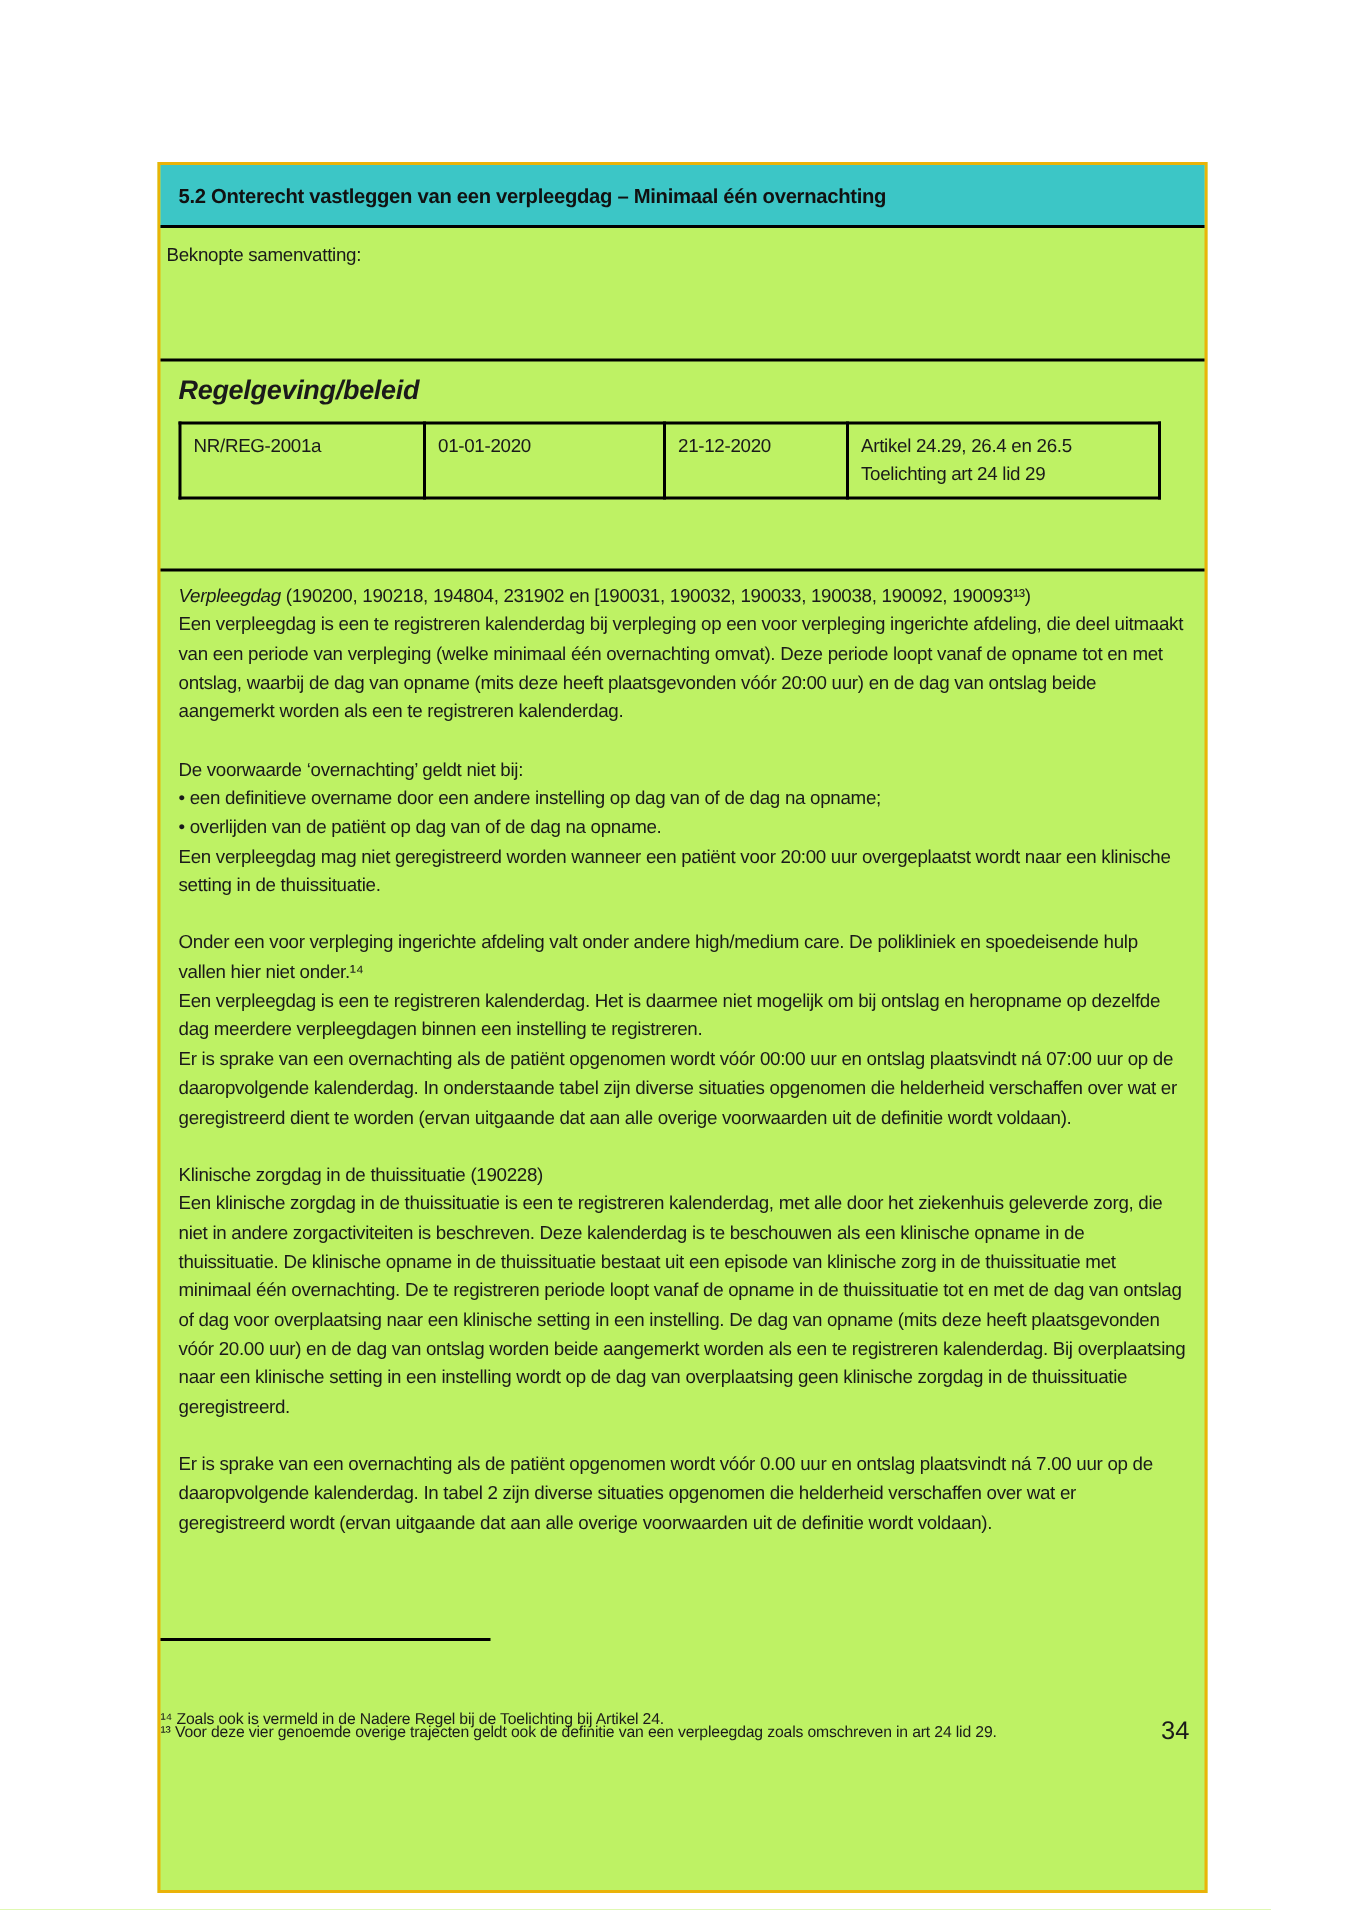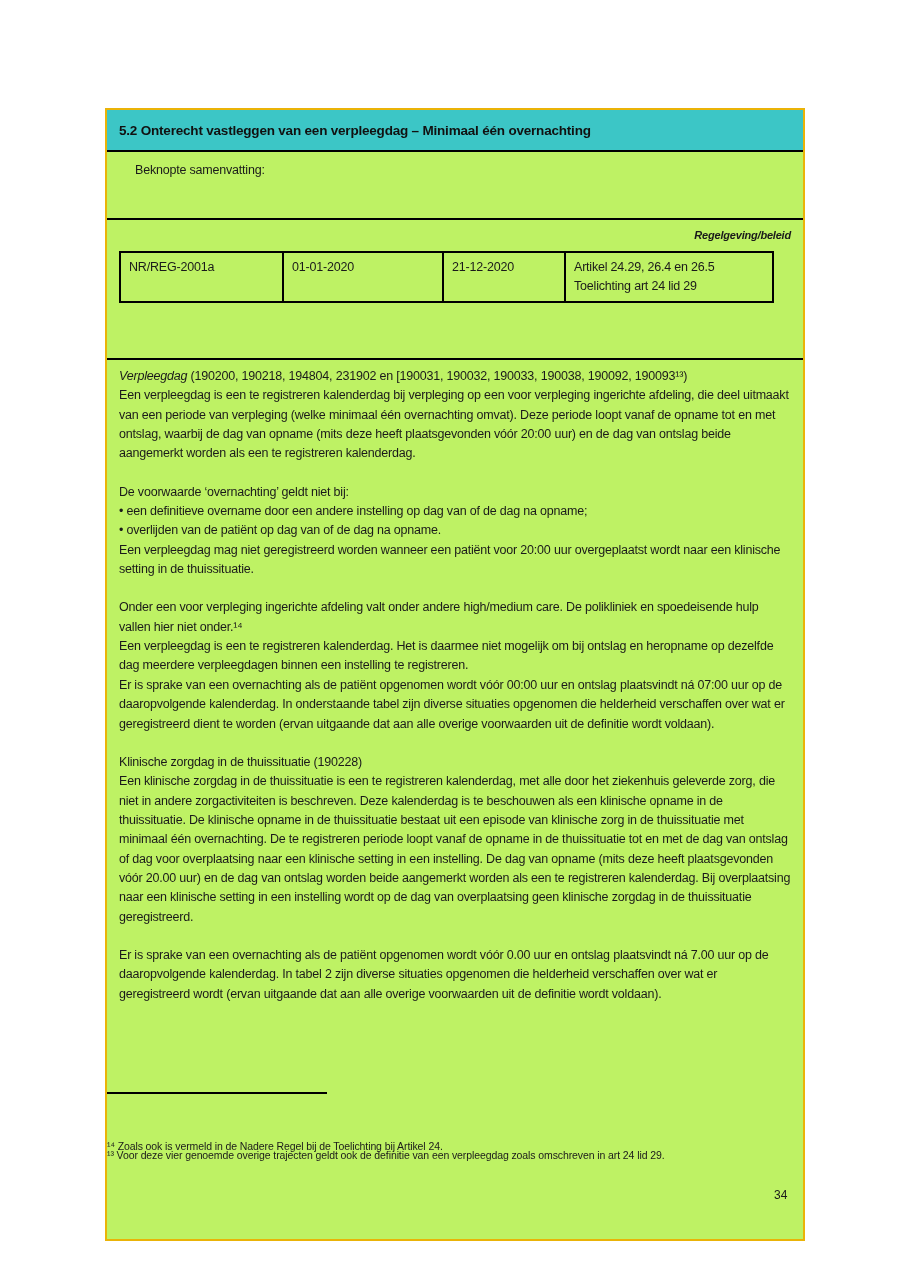--- a/index.html
+++ b/index.html
@@ -21,37 +21,36 @@
   .sec-header {
     height:42px;
     background:#3CC6C6;
     border-bottom:2px solid #000;
     display:flex; align-items:center;
     padding:0 12px;
     font-weight:bold; font-size:13.5px; letter-spacing:-0.2px;
     color:#111;
   }
   .sec-summary {
-    height:68px;
+    height:89px;
     border-bottom:2px solid #000;
-    padding:9px 28px;
+    padding:9px 4px;
     font-size:12.5px; line-height:19.3px; letter-spacing:-0.2px;
   }
   .sec-summary .summary-label { margin:0 0 19px 0; }
   .sec-summary .summary-text  { margin:0; }
   .sec-reg {
     height:140px;
     border-bottom:2px solid #000;
     padding:6px 12px;
   }
   .reg-label {
     font-style:italic; font-weight:bold;
-    font-size:11px; letter-spacing:-0.2px;
+    font-size:18px; letter-spacing:-0.2px;
     margin:3px 0 10px 0;
-    text-align:right;
   }
   .reg-table {
     border-collapse:collapse; table-layout:fixed;
     width:653px;
     font-size:12.5px; letter-spacing:-0.2px;
   }
   .reg-table td {
     border:2px solid #000;
     vertical-align:top;
     padding:5px 8px;
@@ -76,22 +75,22 @@
   }
   .footnote {
     position:absolute; left:107px; width:700px;
     font-size:10.5px; letter-spacing:-0.1px;
     margin:0; line-height:14px;
     white-space:pre-line;
   }
   #footnote-13 { top:1102px;margin-top:46px; }
   #footnote-14 { top:1139px; }
   .page-number {
-    position:absolute; left:774px; top:1188px;
-    font-size:12px;
+    position:absolute; left:774px; top:1144px;
+    font-size:17px;
   }
 </style>
 </head>
 <body>
 
 <div class="doc">
 
   <div class="sec sec-header" style="background: rgb(60, 198, 198);">
     <span>5.2 Onterecht vastleggen van een verpleegdag – Minimaal één overnachting</span>
   </div>

